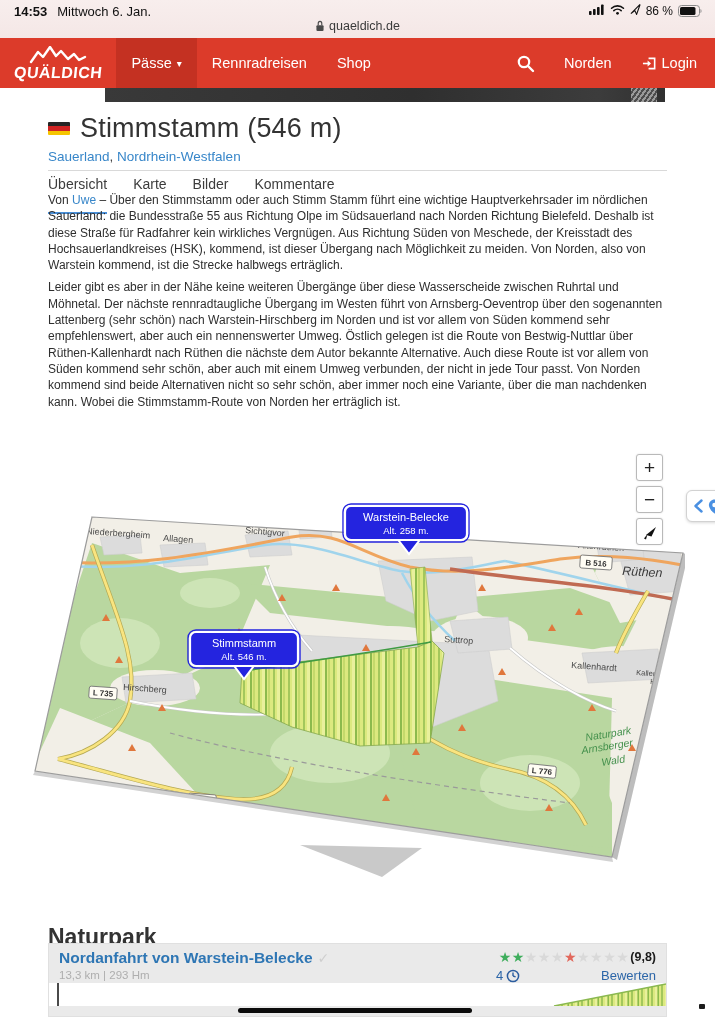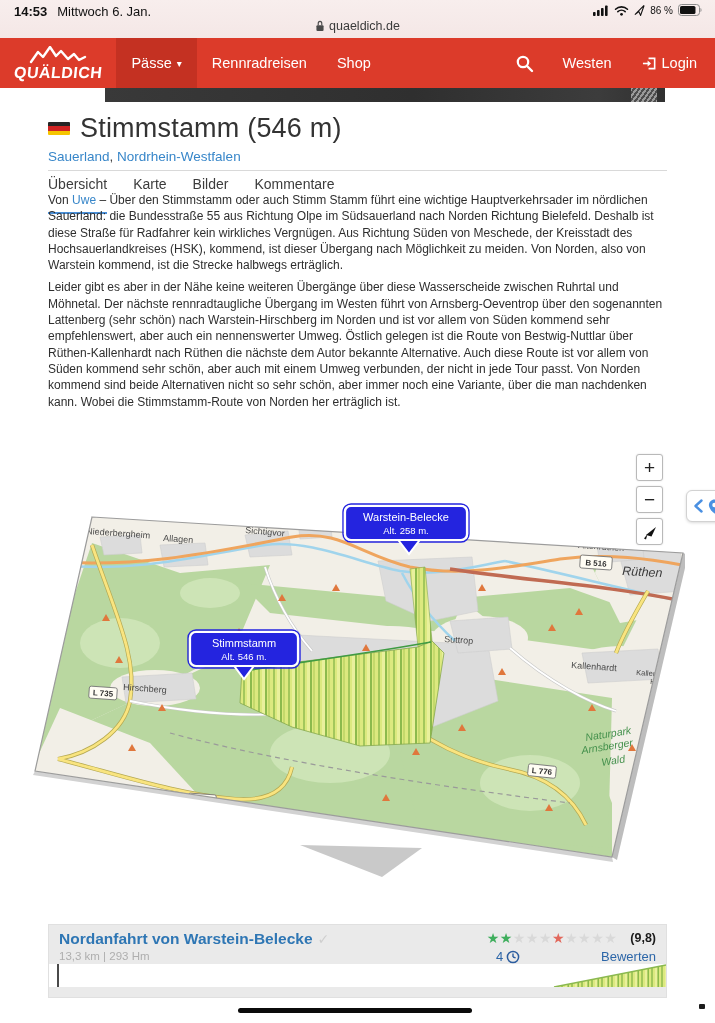--- a/index.html
+++ b/index.html
@@ -6,22 +6,22 @@
   html,body { background:#fff; }
   body { font-family:"Liberation Sans","DejaVu Sans",sans-serif; }
   .screen { position:relative; width:715px; height:1023px; background:#fff; overflow:hidden; margin:0 auto; }
 
   
   .status-bar { position:absolute; left:0; top:0; width:715px; height:38px;
     background:linear-gradient(180deg,#f8eeed 0%,#f4e7e6 100%); }
   .sb-left { position:absolute; left:14px; top:4px; display:flex; gap:10px; align-items:center;
     font-size:13px; color:#111; }
   .sb-time { font-weight:700; }
-  .sb-right { position:absolute; right:12px; top:4px; display:flex; gap:5px; align-items:center;
-    font-size:10px; color:#111; }
+  .sb-right { position:absolute; right:12px; top:4px; display:flex; gap:5px; 
+    font-size:12px; color:#111; }
   .sb-url { position:absolute; left:0; right:0; top:19px; text-align:center; font-size:12.5px;
     color:#3a3a3a; display:flex; justify-content:center; align-items:center; gap:4px; }
   .batt-wrap { display:flex; align-items:center; gap:1px; }
 
   
   .navbar { position:absolute; left:0; top:38px; width:715px; height:50px;
     background:var(--brand-red,#dc3b2a); display:flex; align-items:center; color:#fff; }
   .logo { display:flex; flex-direction:column; align-items:center; margin:0 14px 0 14px;
     cursor:pointer; line-height:1; }
   .logo-text { font-weight:700; font-size:16px; letter-spacing:.5px; transform:skewX(-6deg);
@@ -67,30 +67,30 @@
   .ctrl-plus { top:14px; } .ctrl-minus { top:46px; } .ctrl-compass { top:78px; }
   .edge-toggle { position:absolute; left:686px; top:50px; width:44px; height:32px; background:#fff;
     border:1px solid #d2d2d2; border-radius:6px 0 0 6px; display:flex; align-items:center;
     gap:3px; padding-left:6px; cursor:pointer; box-shadow:0 1px 3px rgba(0,0,0,.15); }
 
   
   .auf-heading { position:absolute; left:48px; top:924px; font-size:23px; font-weight:700; color:#333; }
   .eye-btn { position:absolute; left:638px; top:946px; width:29px; height:26px;
     background:var(--eye-button-blue,#3a4db4); border:none; border-radius:2px;
     display:flex; align-items:center; justify-content:center; cursor:pointer; }
-  .card { position:absolute; left:48px; top:924px; width:619px; height:74px; background:#eaeaea;
+  .card { position:absolute; left:48px; top:943px; width:619px; height:74px; background:#eaeaea;
     border:1px solid #e0e0e0; }
   .card-top { position:relative; height:39px; padding:5px 10px 0 10px; }
   .card-title { font-size:15.5px; font-weight:700; color:#2e76b4; text-decoration:none; cursor:pointer; }
   .card-check { color:#cfcfcf; font-size:14px; margin-left:5px; }
   .card-stats { font-size:11.5px; color:#aeaeae; margin-top:2px; }
   .card-right { position:absolute; right:10px; top:6px; width:160px; }
   .stars-row { display:flex; align-items:center; justify-content:flex-end; gap:0; }
   .stars-row .star { font-size:14px; letter-spacing:.5px; line-height:1; }
-  .score { font-size:12.5px; font-weight:700; color:#1a1a1a; margin-left:13px; }
+  .score { font-size:12.5px; font-weight:700; color:#1a1a1a; margin-left:1px; }
   .actions-row { display:flex; justify-content:space-between; align-items:center; margin-top:4px;
     font-size:13px; color:#2c66a8; }
   .ride-count { display:flex; align-items:center; gap:3px; cursor:pointer; }
   .bewerten { color:#2c66a8; text-decoration:none; cursor:pointer; }
   .chart { position:absolute; left:0px; top:39px; width:617px; height:23px; background:#fff; }
   .chart-axis { position:absolute; left:8px; top:0; width:2px; height:23px; background:#4a4a4a; }
 
   .home-indicator { position:absolute; left:238px; top:1008px; width:234px; height:5px;
     border-radius:3px; background:#0b0b0b; cursor:grab; }
   .corner-dot { position:absolute; left:699px; top:1004px; width:6px; height:5px; background:#1c1c1c;
@@ -159,21 +159,21 @@
       <span>Shop</span>
     </a>
     <div class="nav-spacer"></div>
     <div class="nav-icon-btn">
       <svg width="19" height="19" viewBox="0 0 19 19">
         <circle cx="8" cy="8" r="5.2" fill="none" stroke="#fff" stroke-width="2.2"></circle>
         <line x1="12" y1="12" x2="17" y2="17" stroke="#fff" stroke-width="2.4" stroke-linecap="round"></line>
       </svg>
     </div>
     <a class="nav-item">
-      <span>Westen</span>
+      <span>Norden</span>
     </a>
     <a class="nav-item" style="padding-right:18px;">
       <svg width="15" height="15" viewBox="0 0 16 16">
         <path d="M7,2.5 H13.5 V13.5 H7" fill="none" stroke="#fff" stroke-width="1.7"></path>
         <line x1="1" y1="8" x2="8.5" y2="8" stroke="#fff" stroke-width="1.7"></line>
         <path d="M6,4.8 L9.6,8 L6,11.2 Z" fill="#fff"></path>
       </svg>
       <span>Login</span>
     </a>
   </nav>

